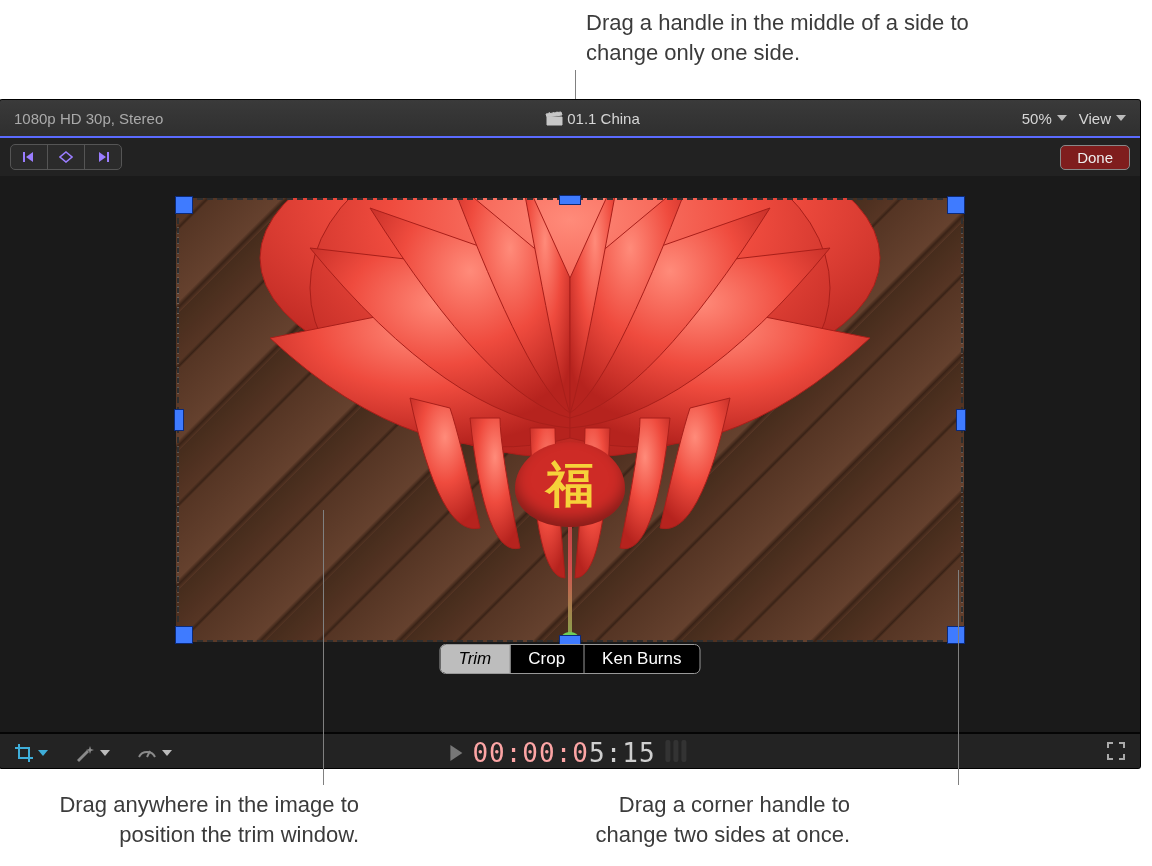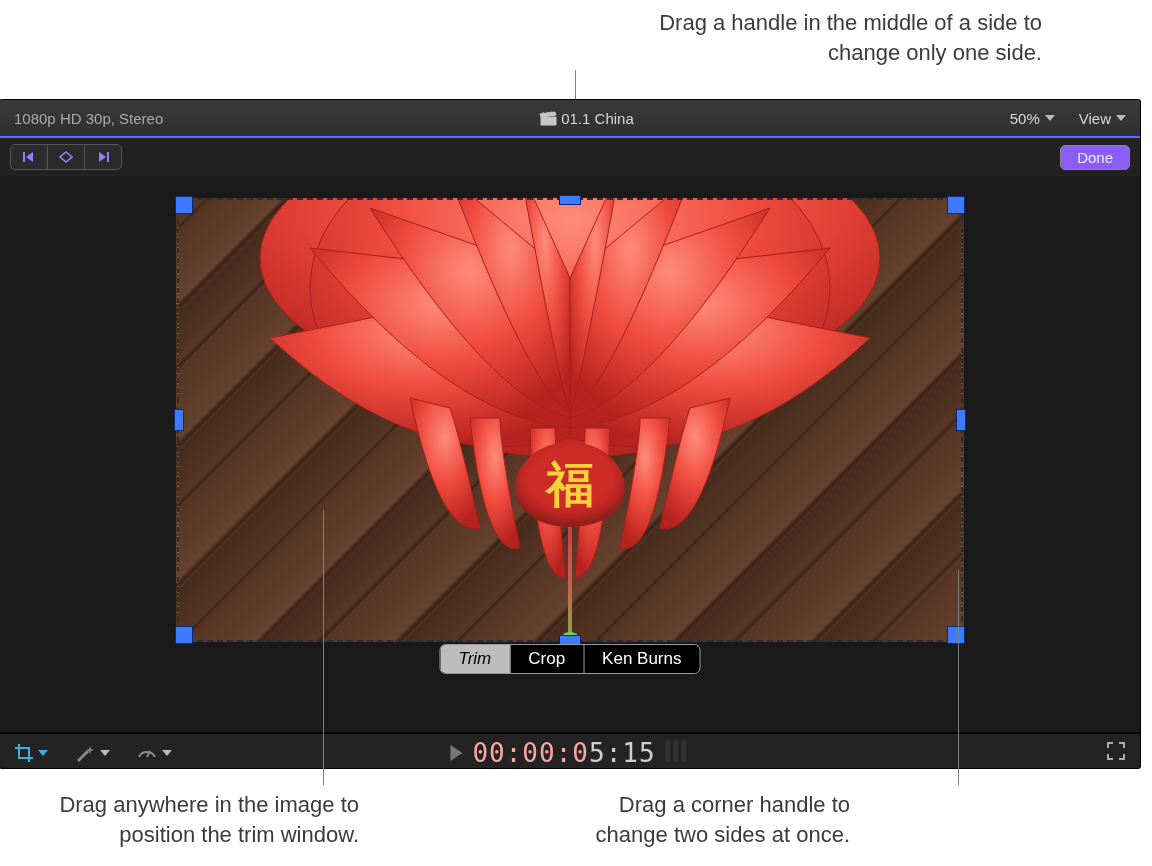--- a/index.html
+++ b/index.html
@@ -10,21 +10,21 @@
     width: 1152px;
     height: 866px;
     position: relative;
   }
   .callout {
     position: absolute;
     font-size: 22px;
     line-height: 1.35;
     color: #3b3b3b;
   }
-  .callout-top { text-align: right; width: 430px; left: 612px; top: 8px; }
+  .callout-top { text-align: left; width: 430px; left: 586px; top: 8px; }
   .callout-br  { text-align: right; width: 300px; left: 555px; top: 790px; }
   .leader {
     position: absolute;
     background: #808080;
   }
 
   
   .viewer {
     position: absolute;
     left: 0;
@@ -43,21 +43,21 @@
     display: flex;
     align-items: center;
     justify-content: space-between;
     padding: 0 14px;
     color: #bdbdbd;
     font-size: 15px;
   }
   .titlebar-left { color:#aaa; }
   .titlebar-center { display:flex; align-items:center; gap:4px; color:#d6d6d6; }
   .clap-icon svg { display:block; }
-  .titlebar-right { display:flex; align-items:center; gap:24px; color:#d6d6d6; }
+  .titlebar-right { display:flex; align-items:center; gap:12px; color:#d6d6d6; }
   .dd { display:flex; align-items:center; gap:5px; cursor:pointer; }
   .chev-down { width:0;height:0;border-left:5px solid transparent;border-right:5px solid transparent;border-top:6px solid #bbb; display:inline-block; }
 
   .toolbar-row {
     height: 38px;
     display:flex;
     align-items:center;
     justify-content:space-between;
     padding: 0 10px;
     background:#222;
@@ -74,21 +74,21 @@
     width:36px;
     display:flex; align-items:center; justify-content:center;
     border-right:1px solid #555;
   }
   .seg3 .segbtn:last-child { border-right:none; }
   .done-btn {
     border:1px solid #888;
     border-radius:5px;
     padding: 3px 16px;
     color:#eee;
-    background:#8b5cf6;
+    background:#7f1d1d;
     font-size:15px;
     cursor:pointer;
   }
 
   .canvas-area {
     position:relative;
     height: 556px;
     background:#1a1a1a;
   }
 

